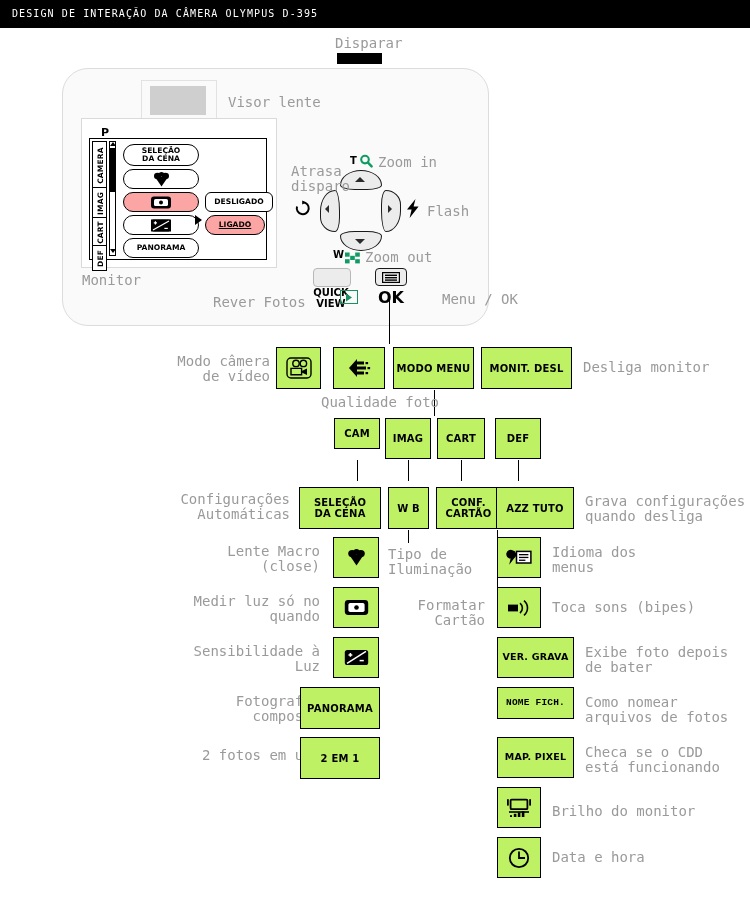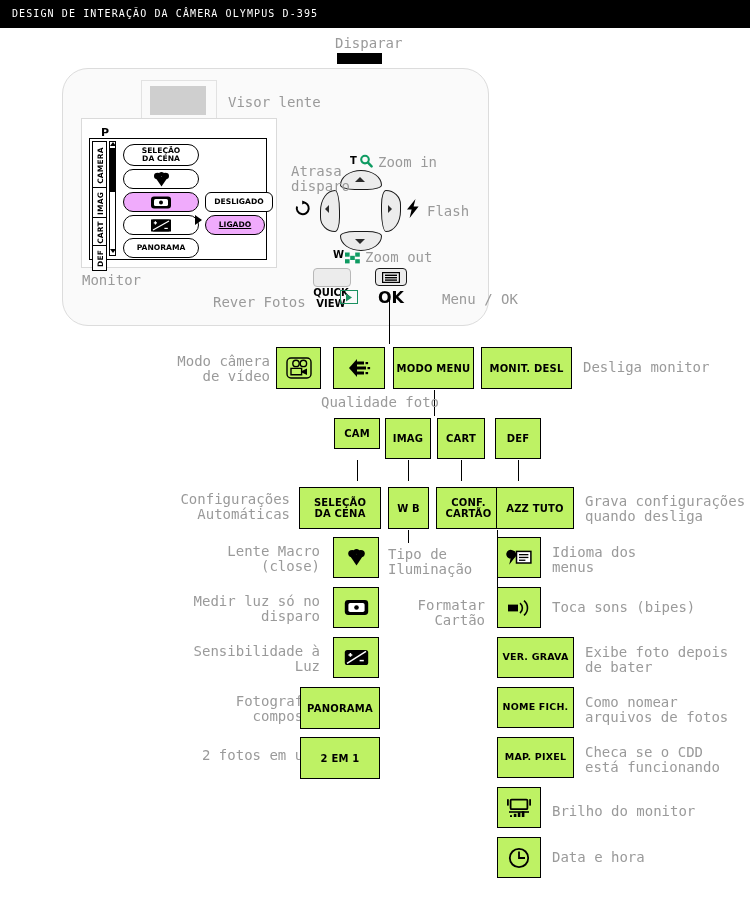--- a/index.html
+++ b/index.html
@@ -87,21 +87,21 @@
   #lcd-arrow-dn{top:110px;border-top:4px solid #000;}
 
   
   .pill{
     position:absolute;border:1.6px solid #000;border-radius:12px;background:#fff;
     display:flex;align-items:center;justify-content:center;
     font-size:7.6px;font-weight:bold;line-height:8.4px;text-align:center;
     font-family:"DejaVu Sans","Liberation Sans",sans-serif;color:#000;
     box-sizing:border-box;
   }
-  .pill.sel{background:#f0abfc;text-decoration:underline;}
+  .pill.sel{background:#fca5a5;text-decoration:underline;}
   #lcd-arrow-right{
     position:absolute;left:105px;top:76px;width:0;height:0;
     border-top:5px solid transparent;border-bottom:5px solid transparent;
     border-left:7px solid #000;
   }
 
   
   .glyph{display:block;}
 
   
@@ -409,21 +409,21 @@
     <ellipse cx="5.2" cy="4.6" rx="4" ry="3.7" fill="#000"></ellipse>
     <ellipse cx="13.8" cy="4.6" rx="4" ry="3.7" fill="#000"></ellipse>
     <ellipse cx="9.5" cy="2.6" rx="3" ry="2.5" fill="#000"></ellipse>
     <path d="M9.5 5 L15.2 8 L9.5 16.6 L3.8 8 Z" fill="#000"></path>
   </svg>
 </div>
 <div class="abs note l" style="left:388px;top:547px;width:110px;">Tipo de
 Iluminação</div>
 
 <div class="abs note r" style="left:170px;top:594px;width:150px;">Medir luz só no
-disparo</div>
+quando</div>
 <div class="box" style="left:333px;top:587px;width:46px;height:41px;">
   <svg width="25" height="17" viewBox="0 0 25 17">
     <rect x="0.8" y="1" width="23.4" height="15" rx="3.4" fill="#000"></rect>
     <rect x="4.4" y="4" width="16.2" height="9" rx="1.8" fill="#fff"></rect>
     <circle cx="12.5" cy="8.5" r="2.3" fill="#000"></circle>
   </svg>
 </div>
 <div class="abs note r" style="left:355px;top:598px;width:130px;">Formatar
 Cartão</div>
 
@@ -469,21 +469,21 @@
   </svg>
 </div>
 <div class="abs note l" style="left:552px;top:600px;width:180px;">Toca sons (bipes)</div>
 
 <div class="box t95" style="left:497px;top:637px;width:77px;height:41px;">
   <span>VER. GRAVA</span>
 </div>
 <div class="abs note l" style="left:585px;top:645px;width:160px;">Exibe foto depois
 de bater</div>
 
-<div class="box t95" style="left:497px;top:687px;width:77px;height:41px;">
+<div class="box t95" style="left:497px;top:687px;width:77px;height:32px;font-family:Liberation Mono, monospace;">
   <span>NOME FICH.</span>
 </div>
 <div class="abs note l" style="left:585px;top:695px;width:160px;">Como nomear
 arquivos de fotos</div>
 
 <div class="box t95" style="left:497px;top:737px;width:77px;height:41px;">
   <span>MAP. PIXEL</span>
 </div>
 <div class="abs note l" style="left:585px;top:745px;width:160px;">Checa se o CDD
 está funcionando</div>

